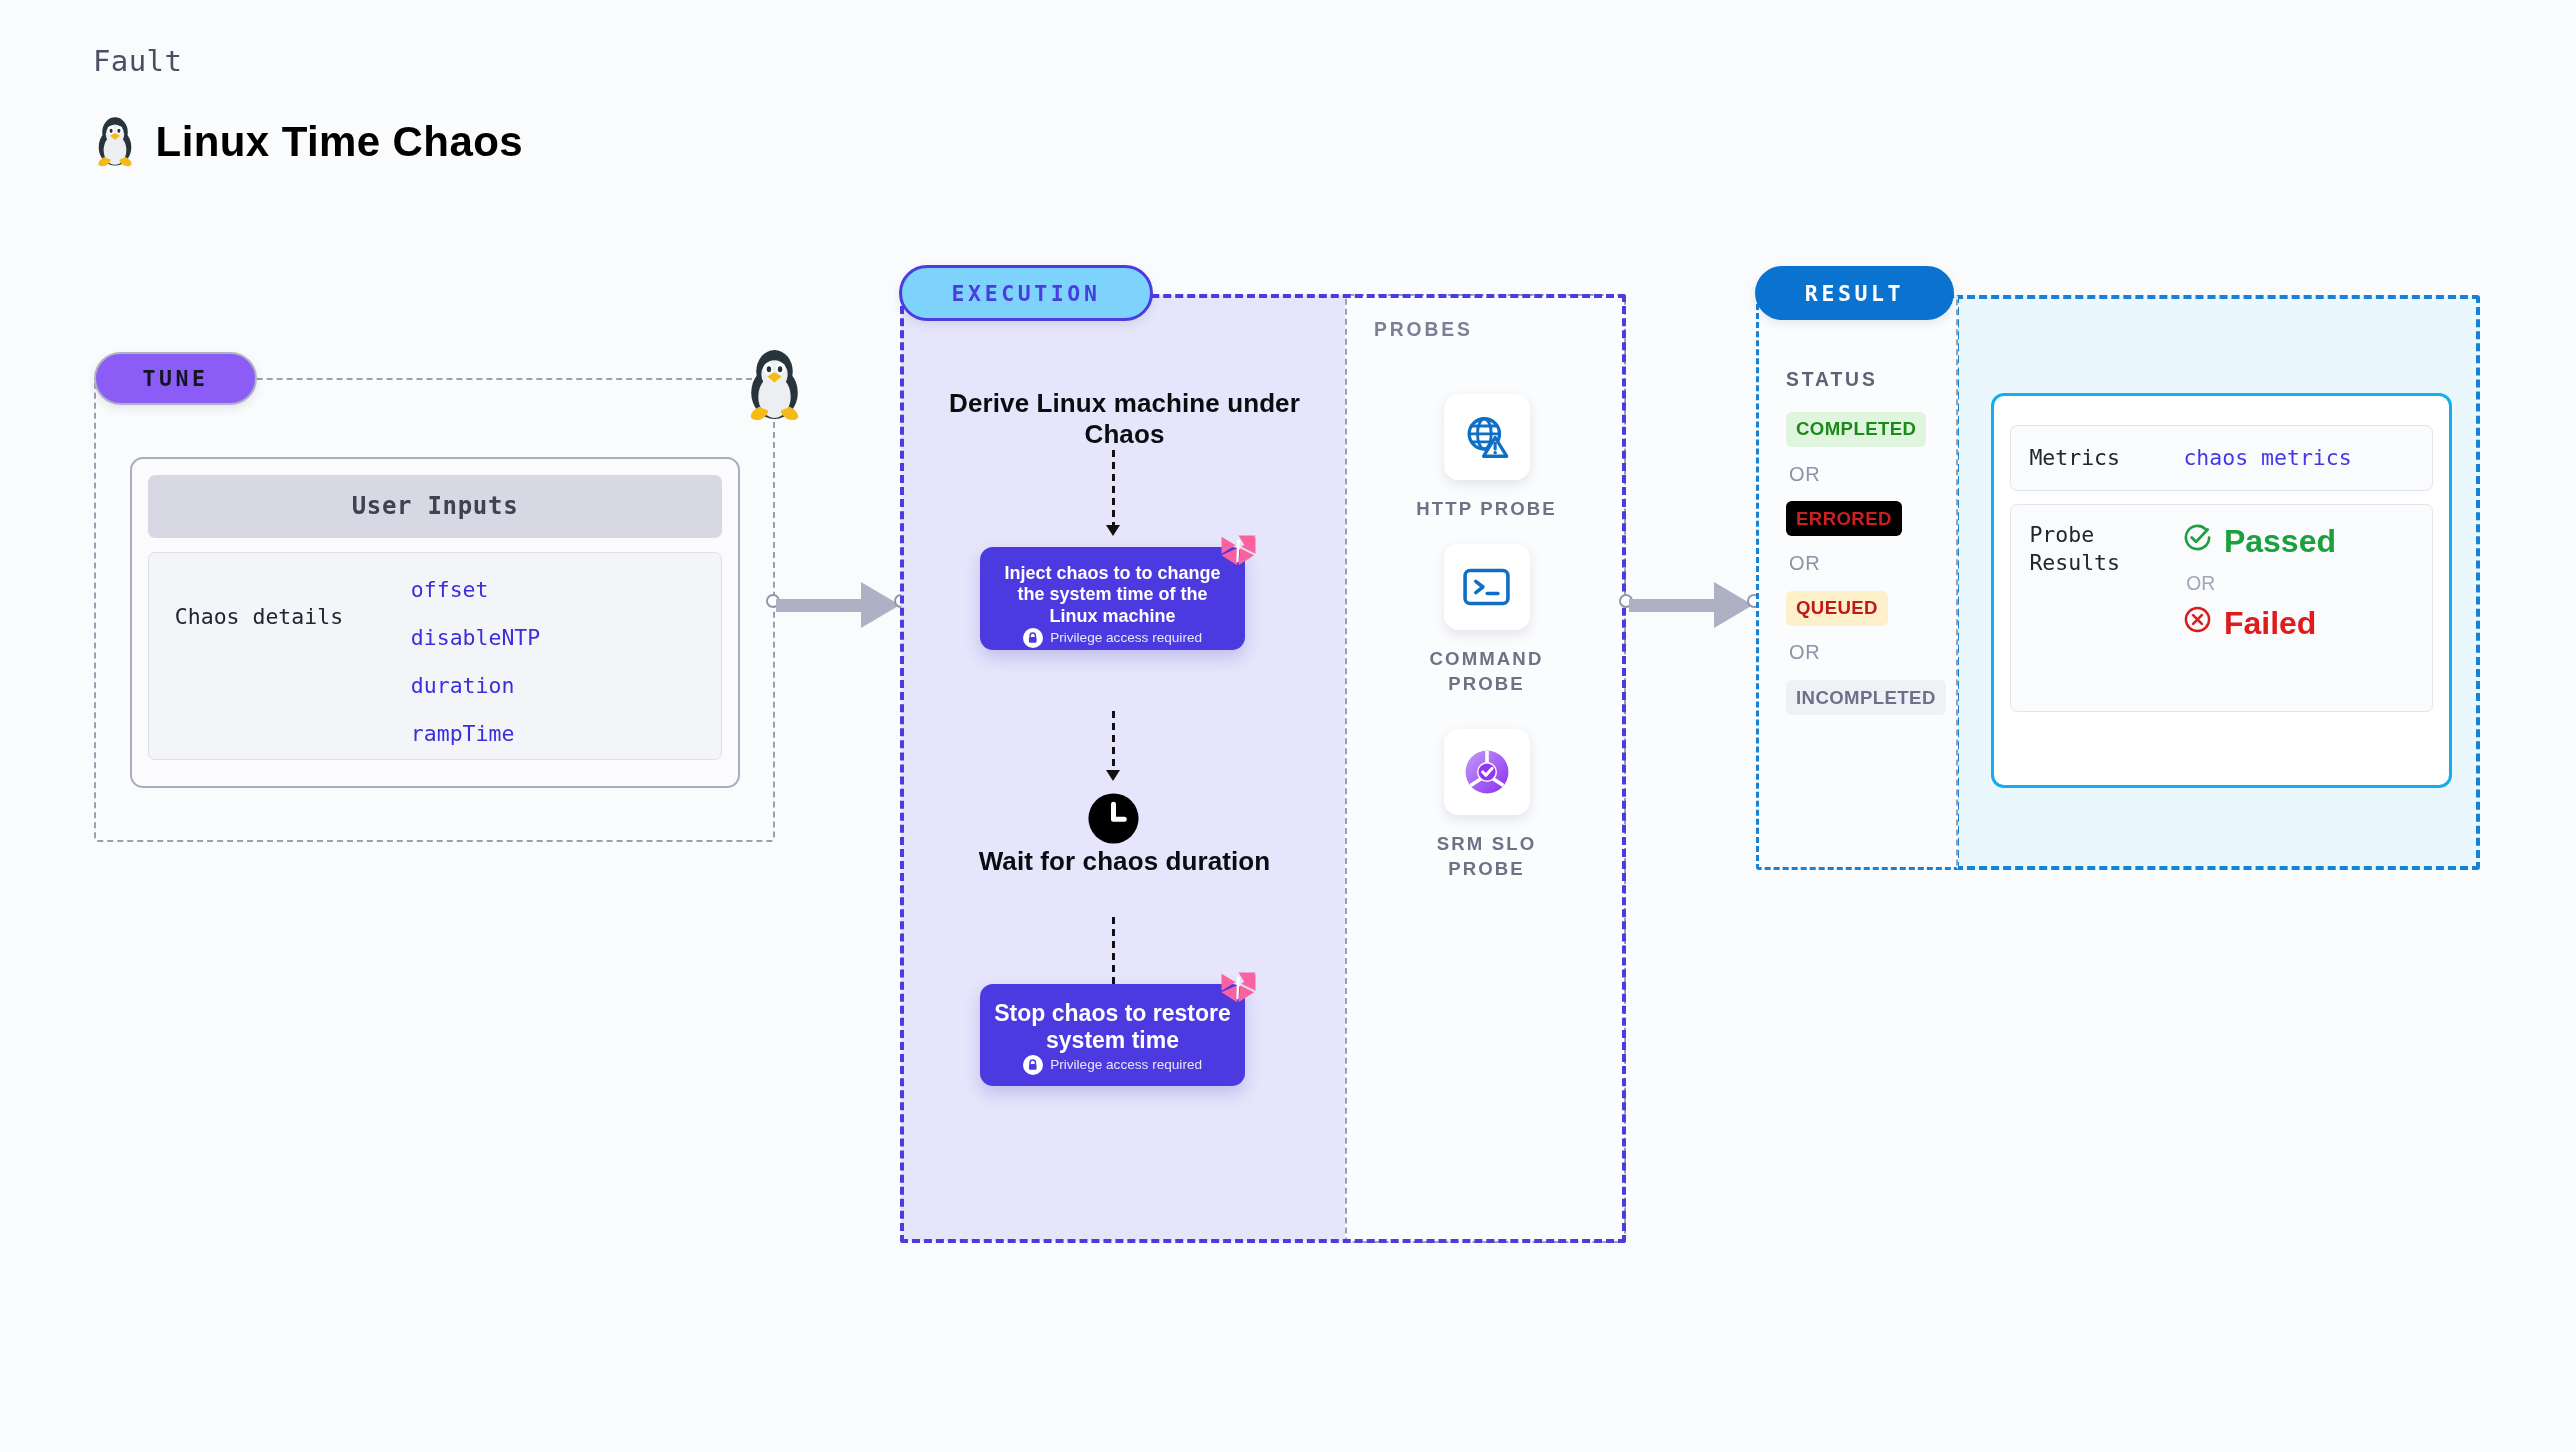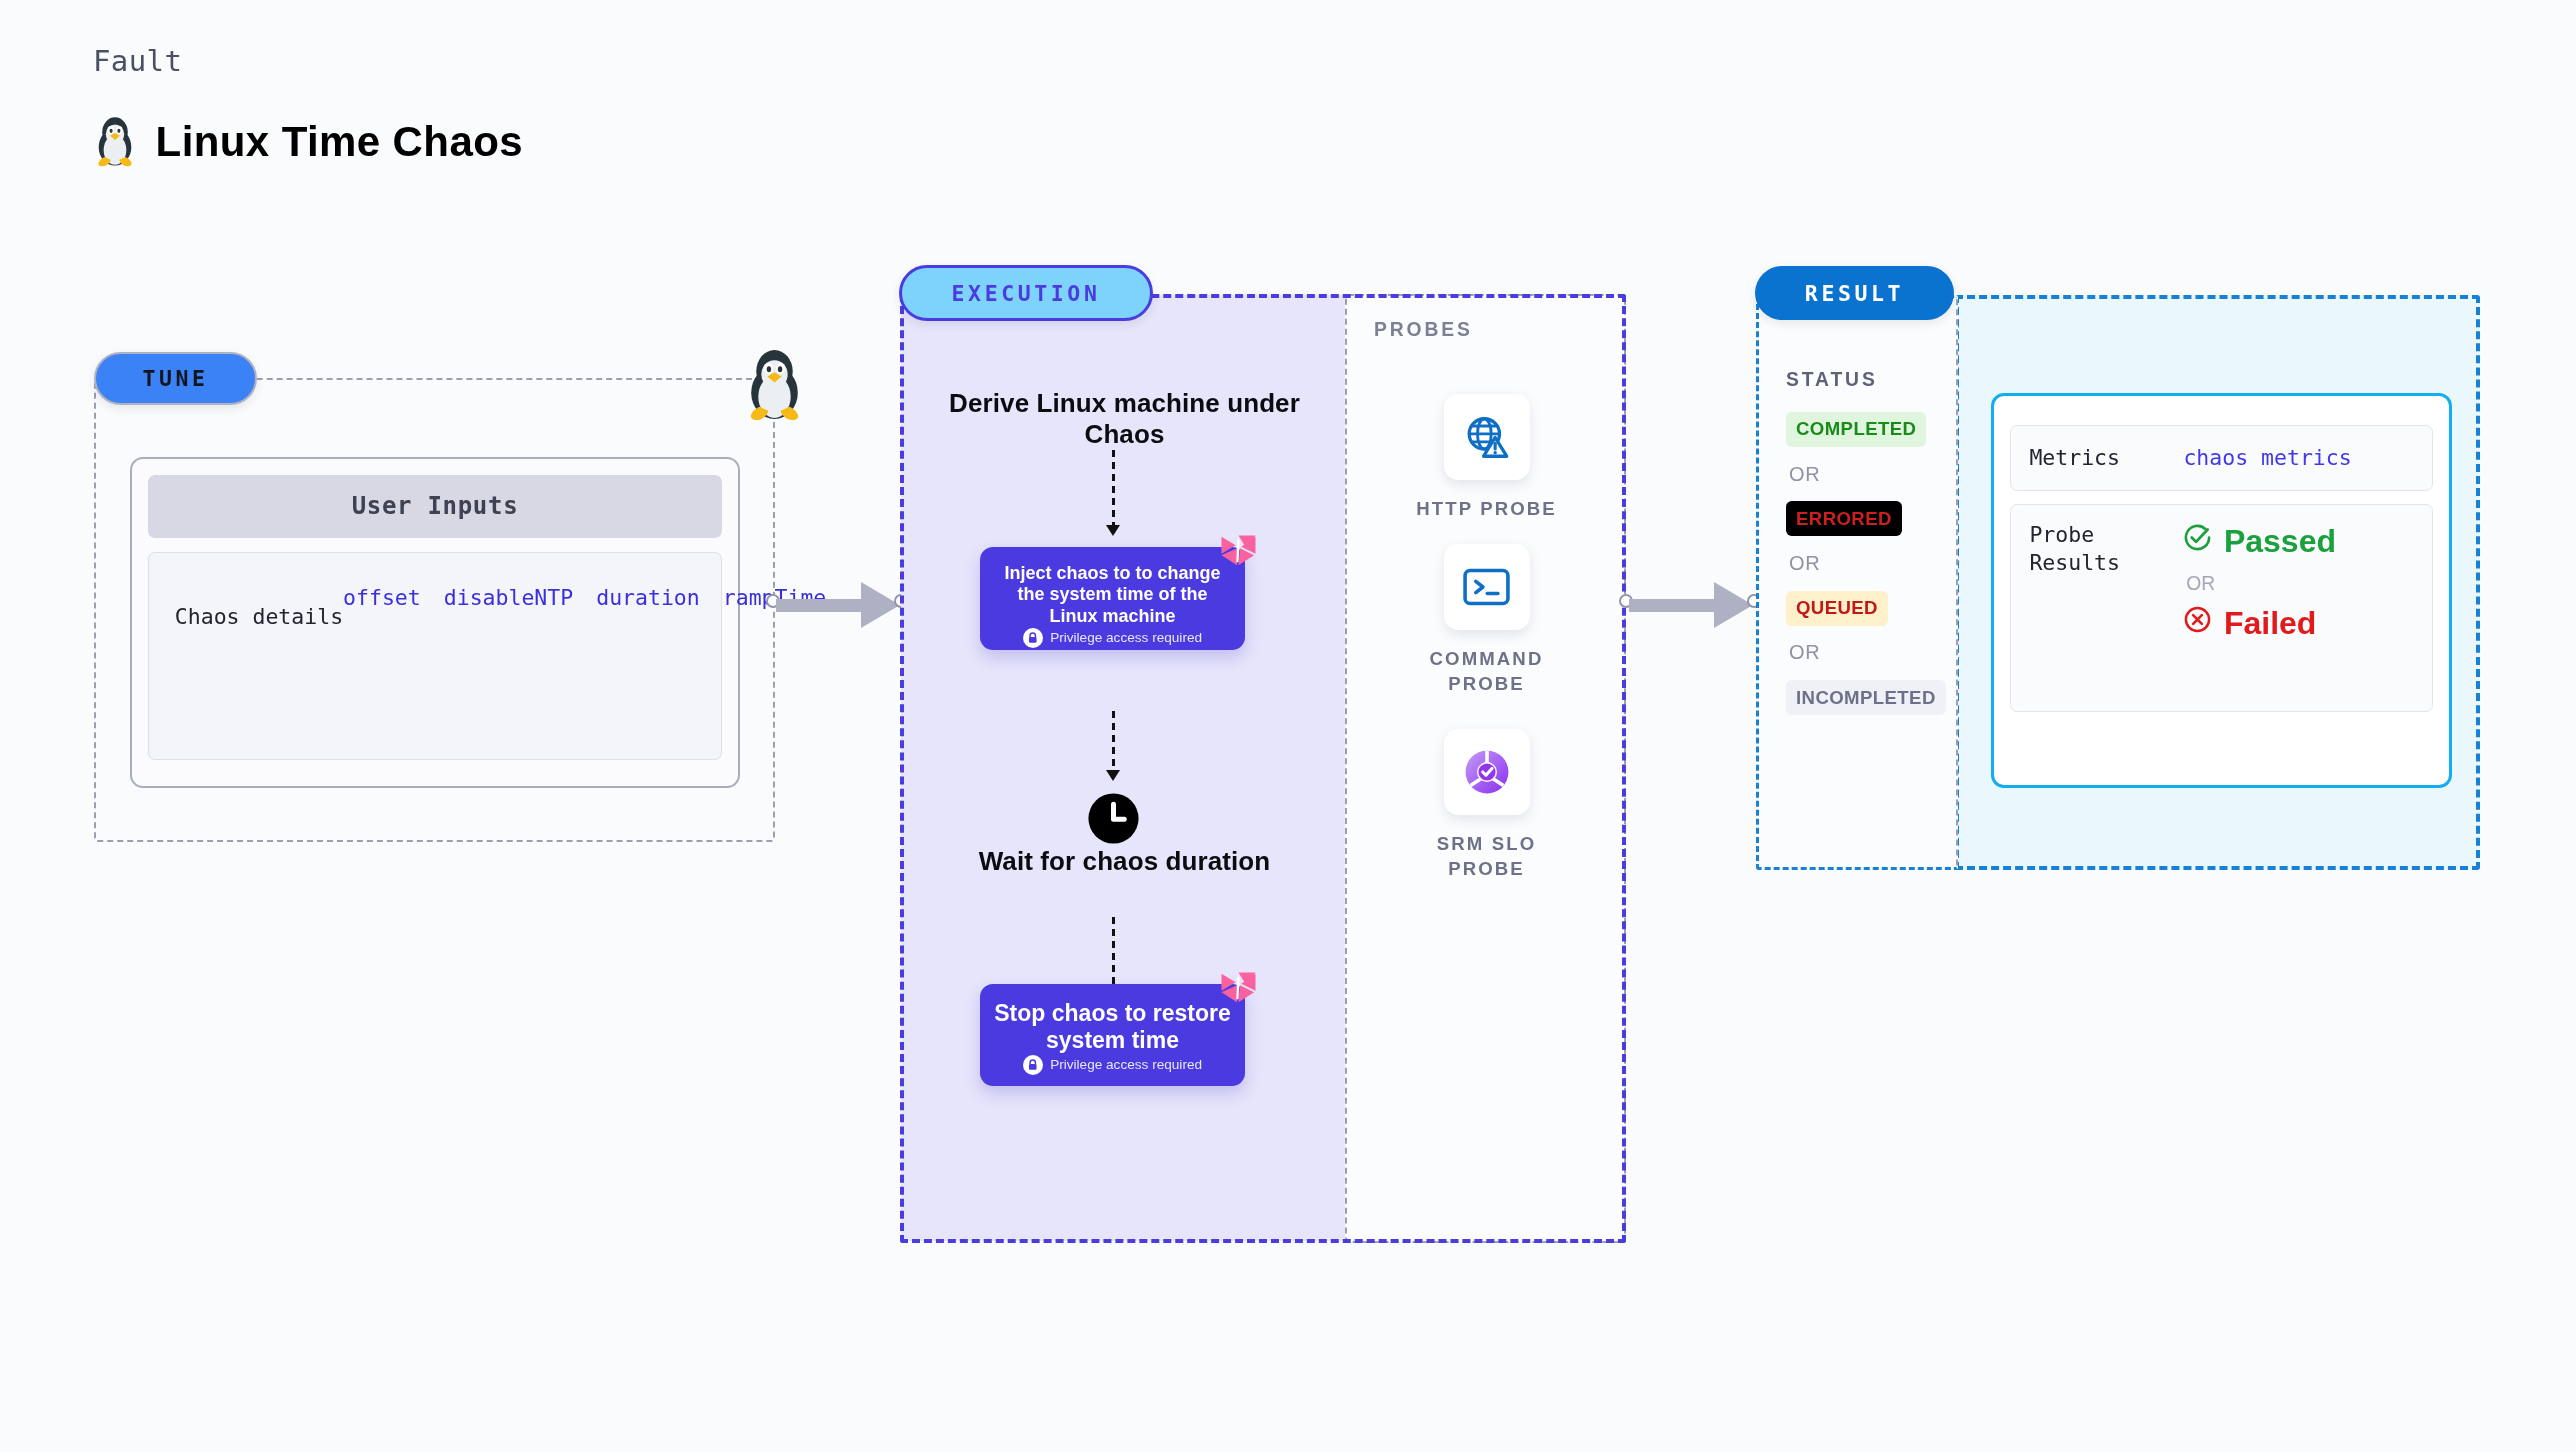--- a/index.html
+++ b/index.html
@@ -44,21 +44,21 @@
     font-weight: bold;
     letter-spacing: 3.6px;
     border-radius: 716px;
     box-sizing: border-box;
     z-index: 30;
     box-shadow: 0 3.6px 10px rgba(40,50,90,0.10);
   }
   #tune-pill {
     left: 94px; top: 352px;
     width: 163px; height: 53px;
-    background: #3b82f6;
+    background: #8b5cf6;
     border: 2.9px solid #aeb2c2;
     color: #14161f;
   }
   #execution-pill {
     left: 899px; top: 265px;
     width: 254px; height: 56px;
     background: #7dd3fc;
     border: 3.6px solid #4b3ce0;
     color: #4b3ce0;
   }
@@ -146,25 +146,24 @@
   }
   #chaos-details-label {
     font-family: "DejaVu Sans Mono", monospace;
     font-size: 21.5px;
     color: #22242e;
     white-space: nowrap;
     margin-top: 27px;
     width: 236px;
   }
   #chaos-params {
-    display: flex; gap: 23px;
+    display: flex; flex-direction: column; gap: 23px;
     font-family: "DejaVu Sans Mono", monospace;
     font-size: 21.5px;
     color: #3b2fdb;
-    margin-top: 8px;
   }
 
   
   .exec-step-title {
     position: absolute;
     width: 401px;
     text-align: center;
     font-family: "Liberation Sans Narrow", "Liberation Sans", sans-serif;
     font-size: 26px;
     font-weight: bold;

